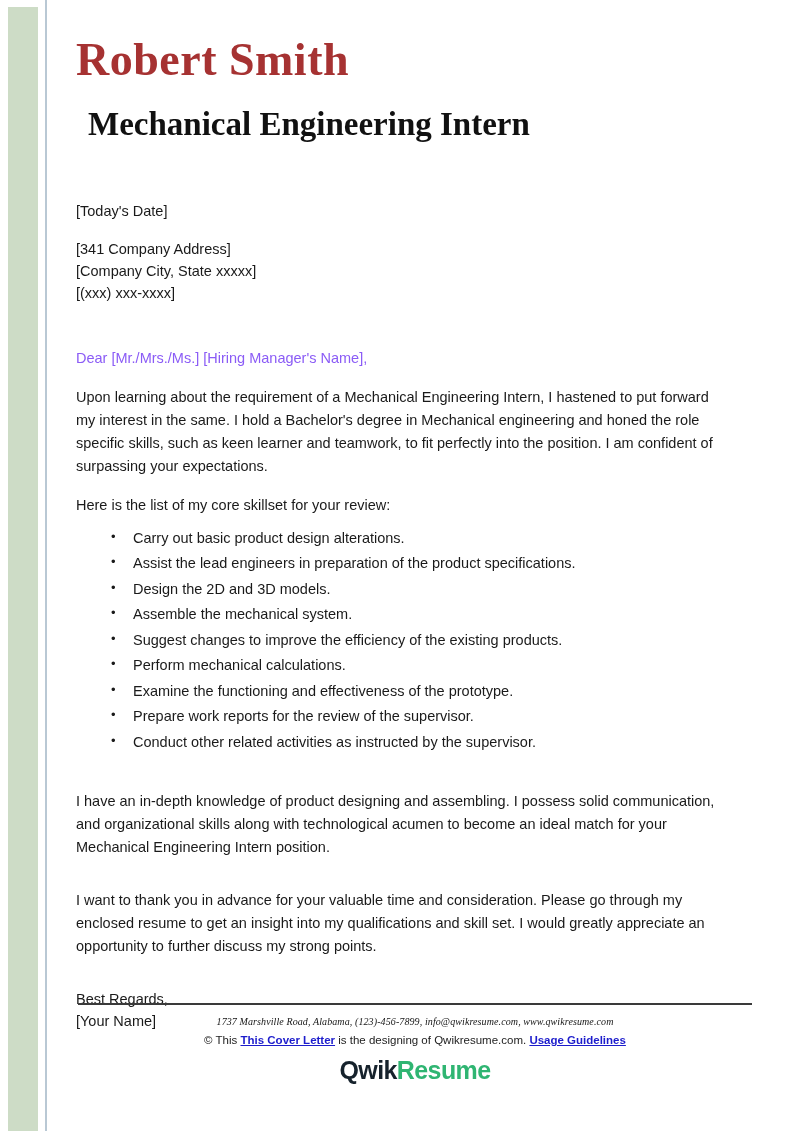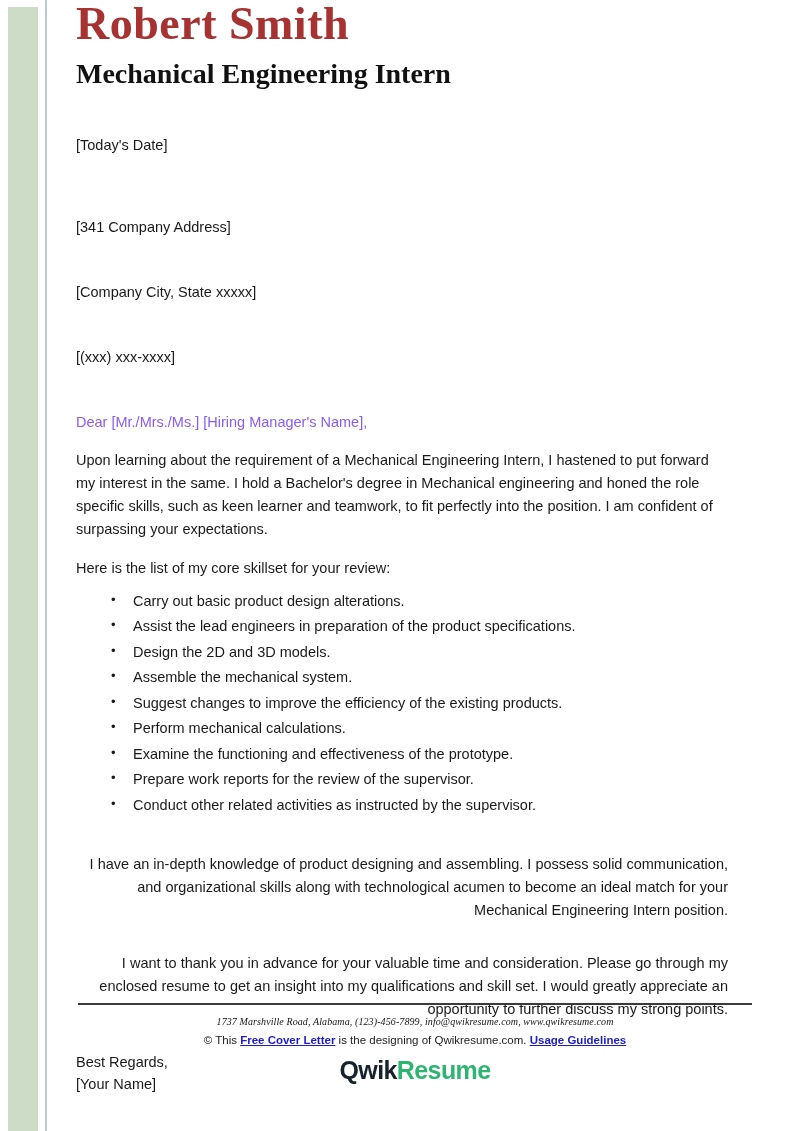--- a/index.html
+++ b/index.html
@@ -44,55 +44,56 @@
   }
   
   .name {
     font-family: "Liberation Serif", serif;
     color: #a63232;
     font-size: 46px;
     font-weight: 700;
     line-height: 1.05;
     letter-spacing: 0.5px;
     margin: 0;
+    padding-top: 36px;
   }
   .job-title {
     font-family: "Liberation Serif", serif;
     color: #111111;
-    font-size: 28px;
+    font-size: 33px;
     font-weight: 700;
     line-height: 1.15;
-    margin: 0;
+    margin: 12px;
     padding-top: 10px;
   }
   
   .meta-block {
     font-size: 14.5px;
     color: #1a1a1a;
     line-height: 1.52;
   }
   .date-line { padding-top: 44px; }
   .addr-block { padding-top: 16px; }
-  .addr-block div { white-space: nowrap; margin-top: 43px; }
+  .addr-block div { white-space: nowrap; }
 
   .salutation {
     font-size: 14.5px;
     color: #8b5cf6;
     padding-top: 44px;
     line-height: 1.5;
   }
   p.para {
     font-size: 14.5px;
     color: #1a1a1a;
     line-height: 1.58;
     margin: 0;
     padding-top: 16px;
     width: 652px;
   }
-  p.para.gap-lg { padding-top: 30px; text-align: right; }
+  p.para.gap-lg { padding-top: 30px; }
 
   ul.skills {
     margin: 0;
     padding: 14px 0 0 0;
     list-style: none;
     width: 652px;
   }
   ul.skills li {
     position: relative;
     font-size: 14.5px;
@@ -203,21 +204,21 @@
     </div>
 
   </div>
 
   <div class="footer">
     <div class="footer-rule"></div>
 
     <div class="footer-address">1737 Marshville Road, Alabama, (123)-456-7899, info@qwikresume.com, www.qwikresume.com</div>
 
     <div class="footer-copy">
-      <span>© This </span><a href="#">Free Cover Letter</a><span> is the designing of Qwikresume.com. </span><a href="#">Usage Guidelines</a>
+      <span>© This </span><a href="#">This Cover Letter</a><span> is the designing of Qwikresume.com. </span><a href="#">Usage Guidelines</a>
     </div>
 
     <div class="logo">
       <span class="qwik">Qwik</span><span class="resume">Resume</span>
     </div>
   </div>
 
 </div>
 
 </body></html>

